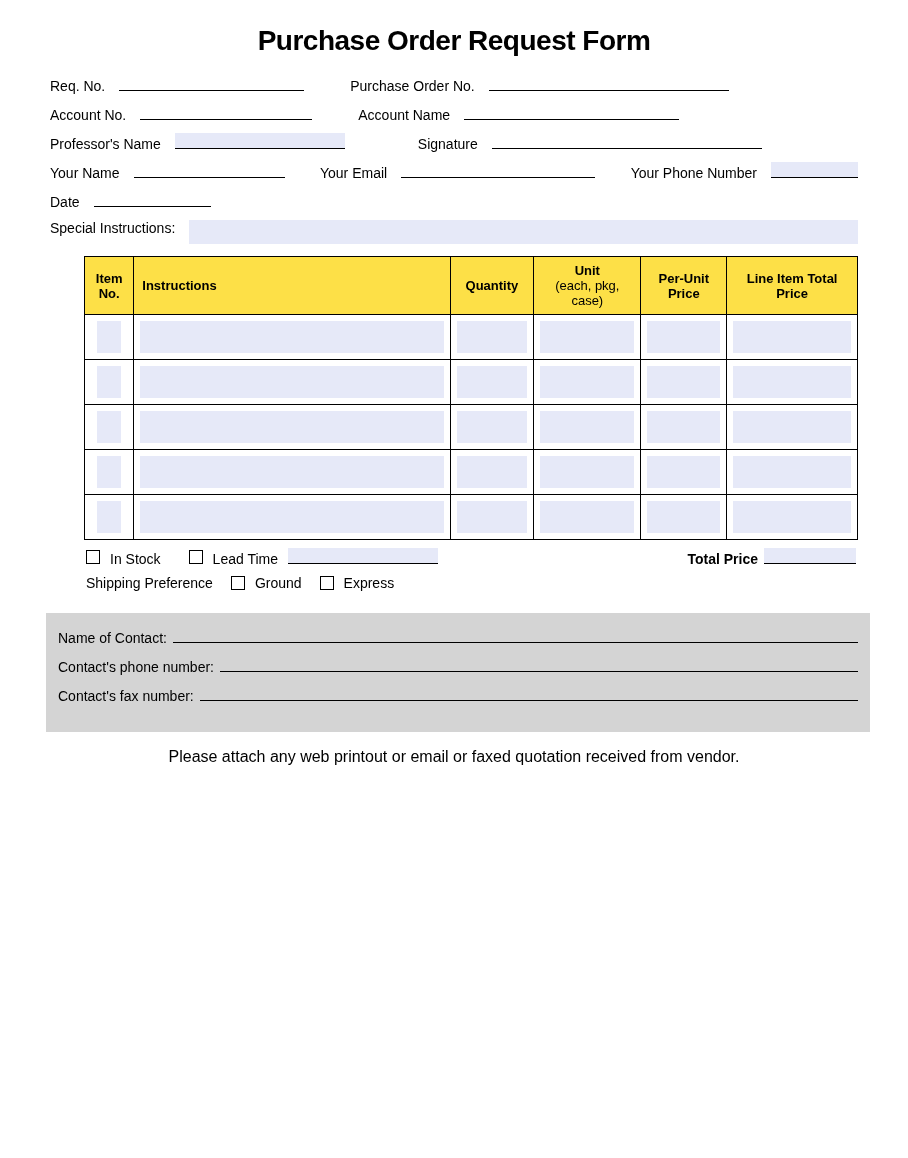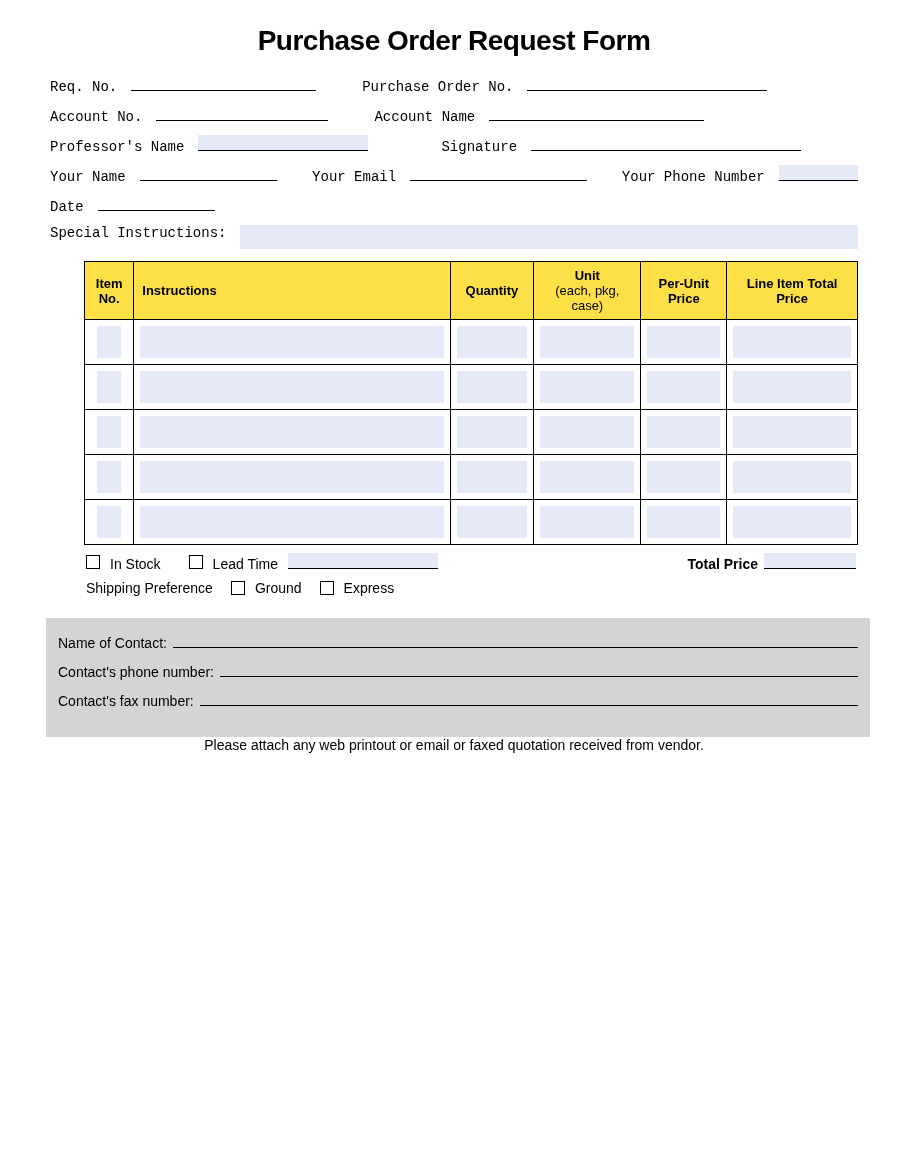--- a/index.html
+++ b/index.html
@@ -18,21 +18,20 @@
       font-size: 28px;
       text-align: center;
       margin-bottom: 18px;
       letter-spacing: -0.5px;
     }
     .row {
       display: flex;
       align-items: baseline;
       margin-bottom: 10px;
       gap: 14px;
-      font-family: Liberation Mono, monospace;
     }
     .label { white-space: nowrap; }
     .blank-line {
       border-bottom: 1px solid #000;
       display: inline-block;
       min-height: 16px;
     }
     .blank-fill {
       background: #e6e9f8;
       border-bottom: 1px solid #000;
@@ -99,21 +98,21 @@
       margin-top: 22px;
       margin-left: -4px;
       margin-right: -12px;
       padding: 14px 12px 18px 12px;
       display: flex;
       gap: 30px;
     }
     .vendor-col { flex: 1; }
     .vendor-row { display: flex; align-items: baseline; margin-bottom: 10px; gap: 6px; }
     .vendor-line { border-bottom: 1px solid #000; flex: 1; min-height: 16px; }
-    .footnote { text-align: center; font-size: 14px; }
+    .footnote { text-align: center; margin-top: 16px; font-size: 16px; }
   </style>
 </head>
 <body>
 
 <div class="title">Purchase Order Request Form</div>
 
 <div class="row">
   <span class="label">Req. No.</span>
   <span class="blank-line" style="width:185px"></span>
   <span style="width:18px"></span>

